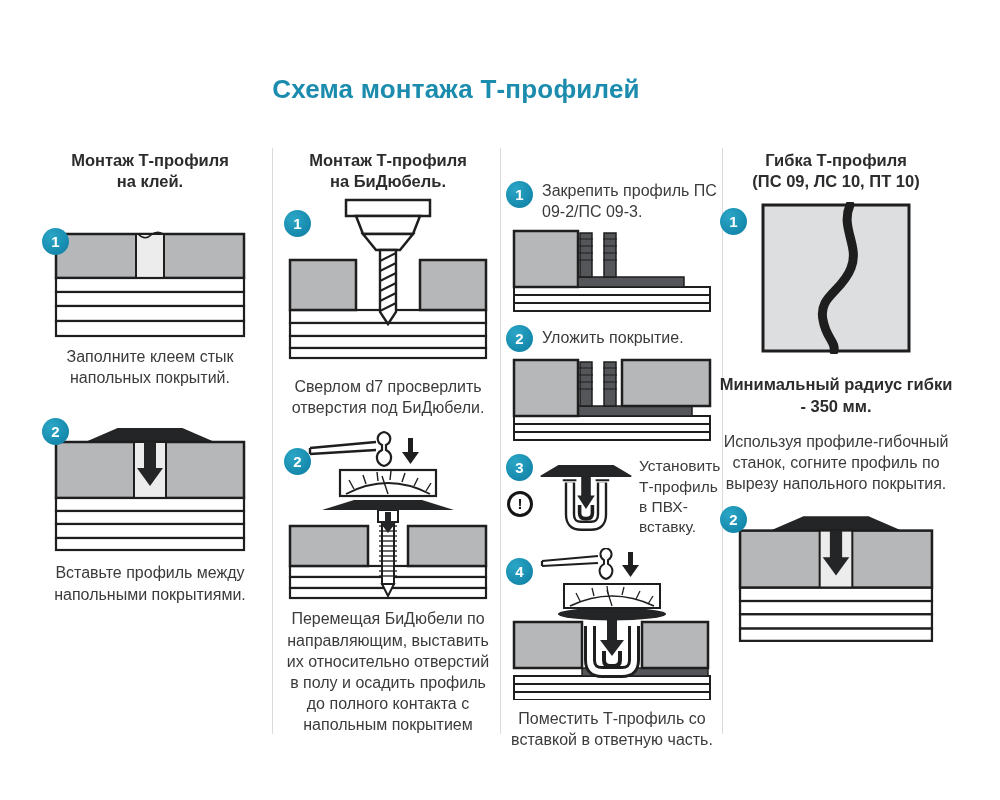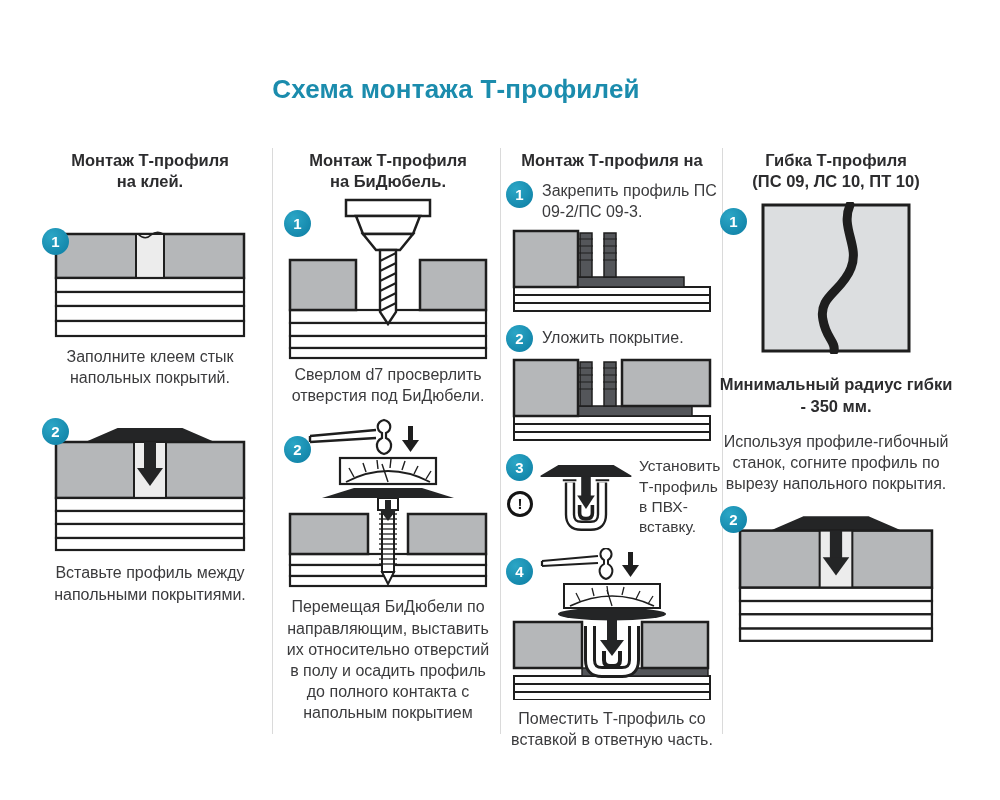--- a/index.html
+++ b/index.html
@@ -114,21 +114,21 @@
         <path d="M92,52 h16 v62 l-8,12 l-8,-12 z" fill="#fff" stroke="#1e1e1e" stroke-width="2.4"></path>
         <g stroke="#1e1e1e" stroke-width="2">
           <line x1="92" y1="63" x2="108" y2="55"></line>
             <line x1="92" y1="73" x2="108" y2="65"></line>
           <line x1="92" y1="83" x2="108" y2="75"></line>
             <line x1="92" y1="93" x2="108" y2="85"></line>
           <line x1="92" y1="103" x2="108" y2="95"></line>
             <line x1="92" y1="113" x2="108" y2="105"></line>
         </g>
       </svg>
-      <p class="caption" style="margin-top:4px">Сверлом d7 просверлить отверстия под БиДюбели.</p>
+      <p class="caption" style="margin-top:16px">Сверлом d7 просверлить отверстия под БиДюбели.</p>
     </div>
 
     <div class="step" style="margin-top:12px">
       <div class="badge abs" style="left:2px;top:18px">2</div>
       <svg class="illus" width="200" height="170" viewBox="0 0 200 170">
         <g fill="#fff" stroke="#1e1e1e" stroke-width="2.2">
           <rect x="2" y="136" width="196" height="11"></rect>
             <rect x="2" y="147" width="196" height="11"></rect>
           <rect x="2" y="158" width="196" height="10"></rect>
         </g>
@@ -173,21 +173,21 @@
         <path d="M96,2 C104,4 104,12 98,15 L98,20 C106,24 104,34 96,36 C88,34 86,24 94,20 L94,15 C88,12 88,4 96,2 Z" fill="#fff" stroke="#1e1e1e" stroke-width="2.2"></path>
         <rect x="120" y="8" width="5" height="14" fill="#1e1e1e"></rect>
         <polygon points="114,22 131,22 122.5,34" fill="#1e1e1e"></polygon>
       </svg>
       <p class="caption" style="margin-top:8px">Перемещая БиДюбели по направляющим, выставить их относительно отверстий в полу и осадить профиль до полного контакта с напольным покрытием</p>
     </div>
   </section>
 
   <section class="col col3">
     <header class="col-header">
-      <span>Монтаж Т-профиля на</span><br>
+      <br>
     </header>
 
     <div class="step flexrow" style="margin-top:10px">
       <div class="badge">1</div>
       <p class="label">Закрепить профиль ПС 09-2/ПС 09-3.</p>
     </div>
     <svg class="illus" style="margin-top:6px" width="200" height="84" viewBox="0 0 200 84">
       <g fill="#fff" stroke="#1e1e1e" stroke-width="2">
         <rect x="2" y="58" width="196" height="8"></rect>
           <rect x="2" y="66" width="196" height="8"></rect>

